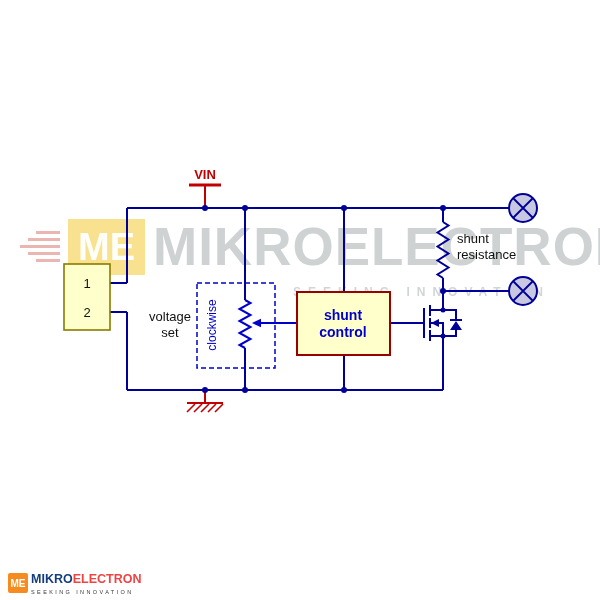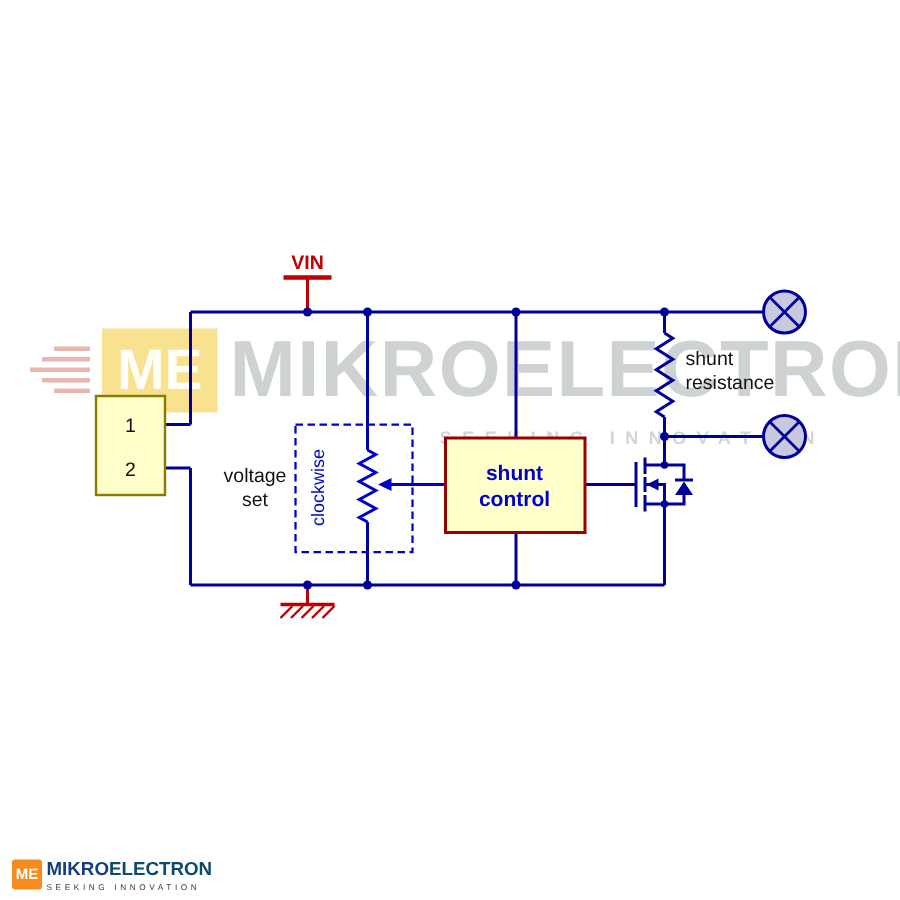--- a/index.html
+++ b/index.html
@@ -25,21 +25,21 @@
   .tblue{font-size:14px;font-weight:bold;fill:#0000cc;}
   .tcw{font-size:12px;fill:#0000cc;}
 
   
   .logo{position:absolute;left:8px;bottom:5px;z-index:3;display:flex;gap:3px;align-items:flex-start;}
   .logo-me{width:20px;height:20px;background:#f68b1f;color:#fff;font-size:10px;font-weight:bold;
            display:flex;align-items:center;justify-content:center;border-radius:2px;}
   .logo-text{display:flex;flex-direction:column;}
   .logo-brand{font-size:12.5px;font-weight:bold;line-height:1.1;}
   .logo-mikro{color:#163e7c;}
-  .logo-electron{color:#0c4a6e;margin-top:41px;}
+  .logo-electron{color:#ef4444;margin-top:41px;}
   .logo-tag{font-size:5.5px;letter-spacing:2.4px;color:#3a3a3a;margin-top:2px;}
 </style>
 </head>
 <body>
 
 <div class="stage">
 
   <div class="watermark">
     <div class="wm-row">
       <div class="wm-stripes">

